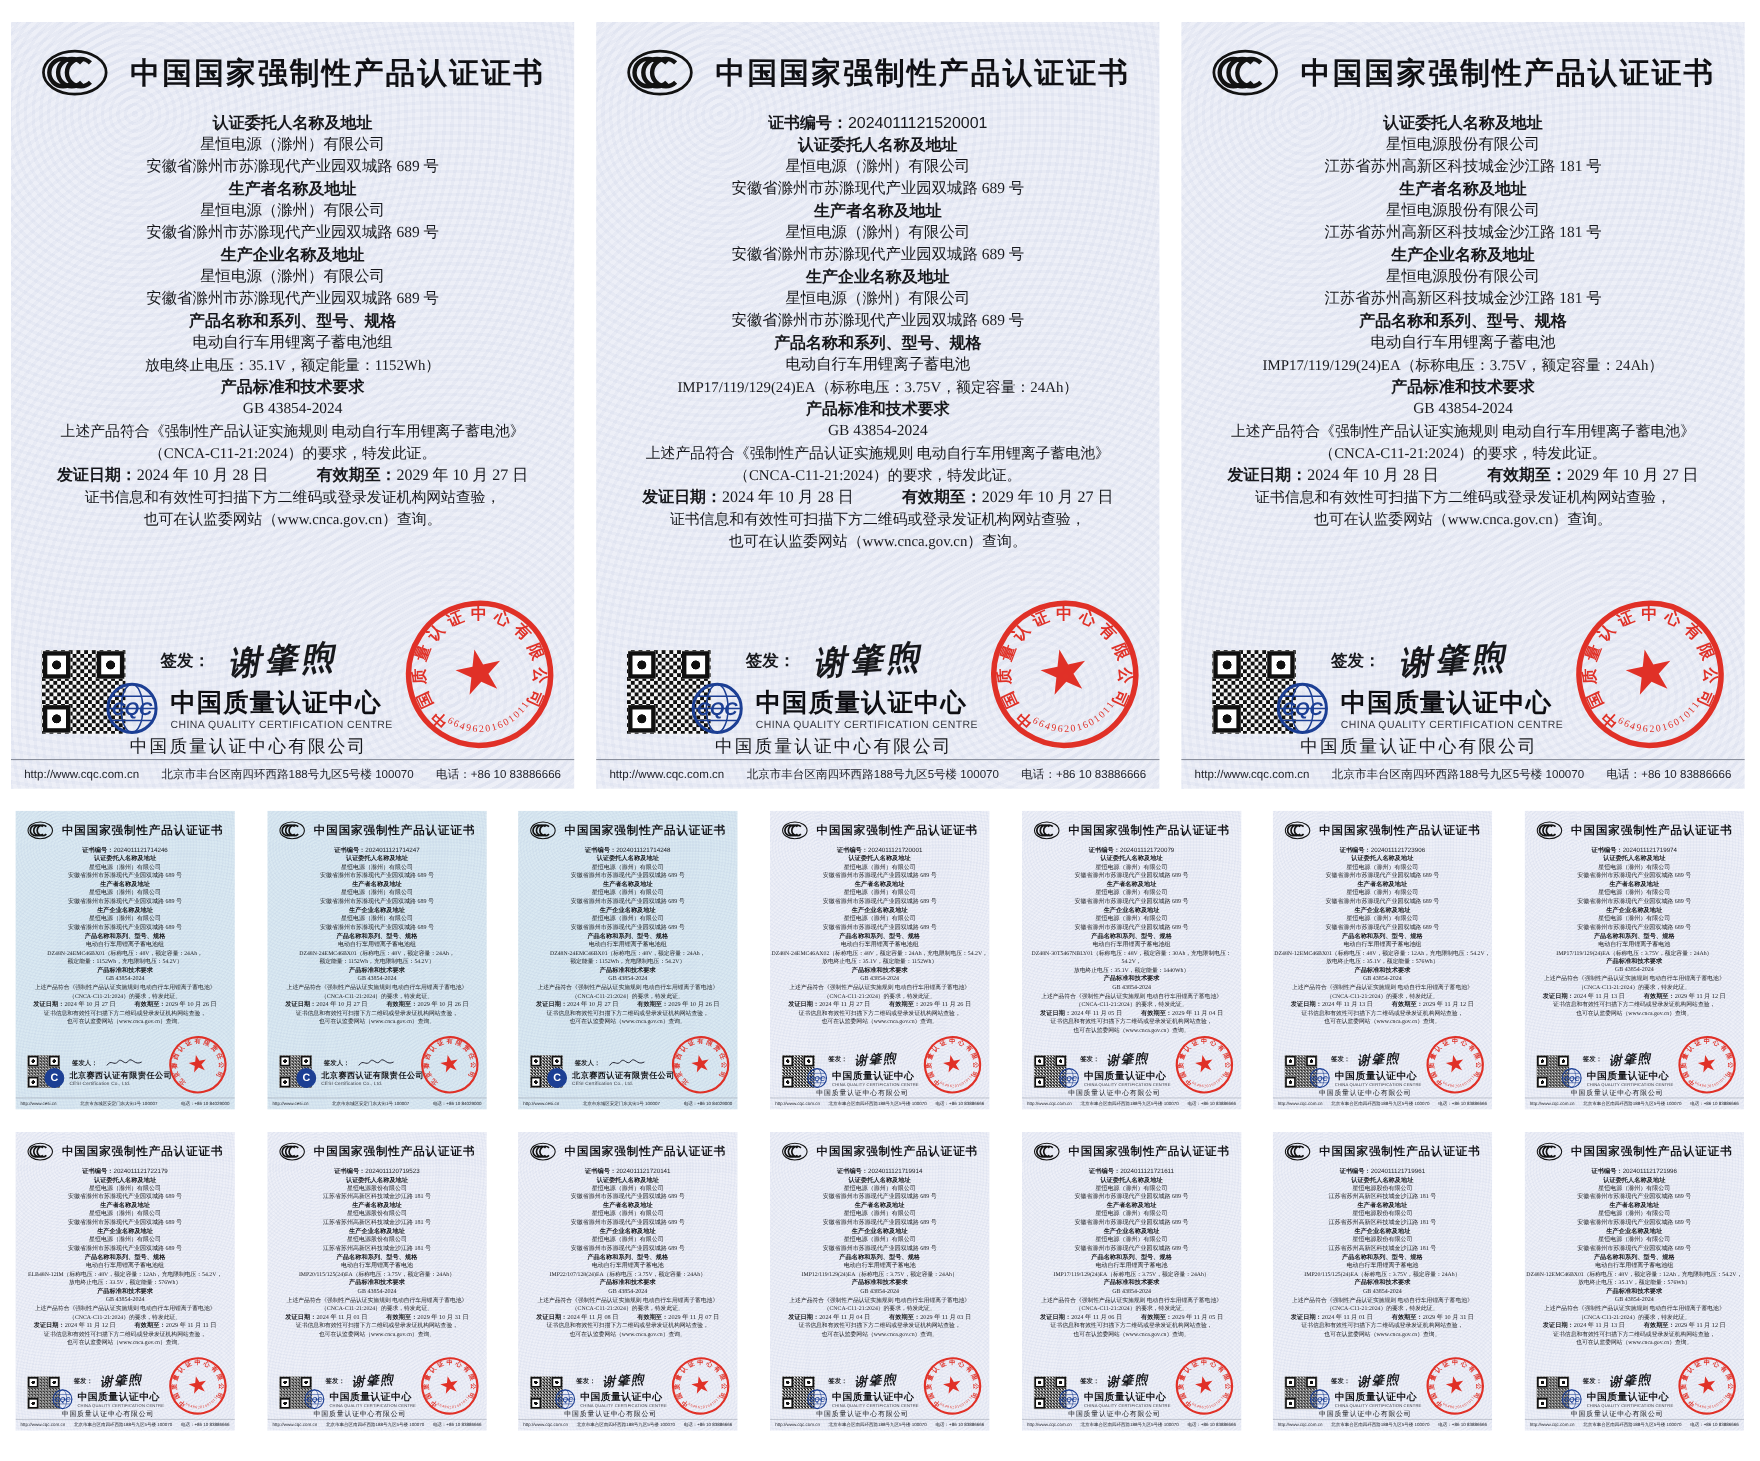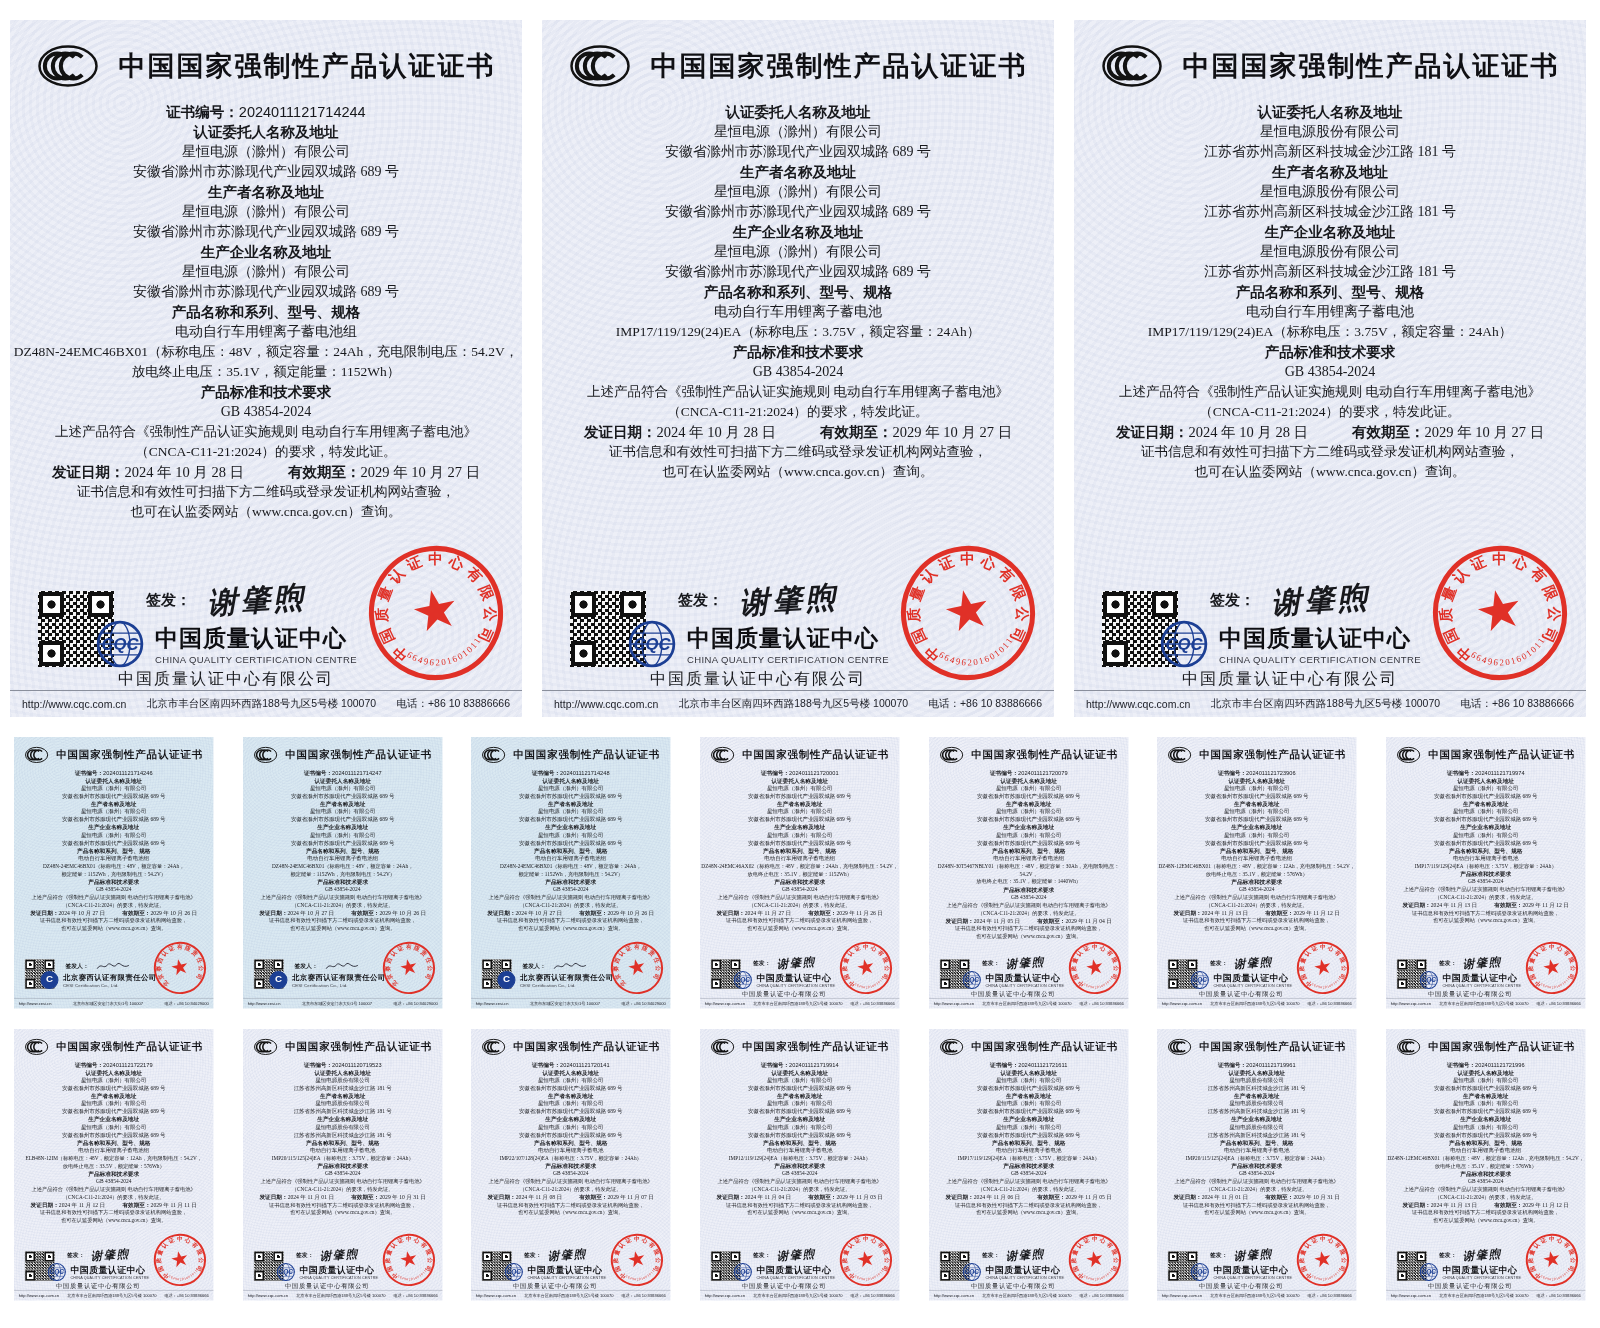--- a/index.html
+++ b/index.html
@@ -101,39 +101,35 @@
           <ellipse cx="31" cy="22" rx="28.5" ry="19.5" fill="none" stroke="#121212" stroke-width="2.5"></ellipse>
           <path d="M29.2 13.2 A12.5 12.5 0 1 0 29.2 30.8" fill="none" stroke="#121212" stroke-width="4"></path>
           <path d="M37.2 13.2 A12.5 12.5 0 1 0 37.2 30.8" fill="none" stroke="#121212" stroke-width="4"></path>
           <path d="M45.2 13.2 A12.5 12.5 0 1 0 45.2 30.8" fill="none" stroke="#121212" stroke-width="4"></path>
         </svg>
       </span>
       <h1 class="cert-title">中国国家强制性产品认证证书</h1>
     </header>
 
     <div class="cert-body">
-      <p class="certno mt8">
-        <b>证书编号：</b><span class="num">2024011121714244</span>
-      </p>
 
       <p class="sec-h">认证委托人名称及地址</p>
       <p class="val">星恒电源（滁州）有限公司</p>
       <p class="val">安徽省滁州市苏滁现代产业园双城路 689 号</p>
 
       <p class="sec-h">生产者名称及地址</p>
       <p class="val">星恒电源（滁州）有限公司</p>
       <p class="val">安徽省滁州市苏滁现代产业园双城路 689 号</p>
 
       <p class="sec-h">生产企业名称及地址</p>
       <p class="val">星恒电源（滁州）有限公司</p>
       <p class="val">安徽省滁州市苏滁现代产业园双城路 689 号</p>
 
       <p class="sec-h">产品名称和系列、型号、规格</p>
       <p class="val">电动自行车用锂离子蓄电池组</p>
-      <p class="val model">DZ48N-24EMC46BX01（标称电压：48V，额定容量：24Ah，充电限制电压：54.2V，</p>
       <p class="val model">放电终止电压：35.1V，额定能量：1152Wh）</p>
 
       <p class="sec-h">产品标准和技术要求</p>
       <p class="val">GB 43854-2024</p>
 
       <p class="conf mt8">上述产品符合《强制性产品认证实施规则 电动自行车用锂离子蓄电池》</p>
       <p class="conf">（CNCA-C11-21:2024）的要求，特发此证。</p>
 
       <p class="dates">
         <b>发证日期：</b><span>2024 年 10 月 28 日</span><span class="date-gap"></span><b>有效期至：</b><span>2029 年 10 月 27 日</span>
@@ -221,20 +217,23 @@
           <ellipse cx="31" cy="22" rx="28.5" ry="19.5" fill="none" stroke="#121212" stroke-width="2.5"></ellipse>
           <path d="M29.2 13.2 A12.5 12.5 0 1 0 29.2 30.8" fill="none" stroke="#121212" stroke-width="4"></path>
           <path d="M37.2 13.2 A12.5 12.5 0 1 0 37.2 30.8" fill="none" stroke="#121212" stroke-width="4"></path>
           <path d="M45.2 13.2 A12.5 12.5 0 1 0 45.2 30.8" fill="none" stroke="#121212" stroke-width="4"></path>
         </svg>
       </span>
       <h1 class="cert-title">中国国家强制性产品认证证书</h1>
     </header>
 
     <div class="cert-body">
+      <p class="certno mt8">
+        <b>证书编号：</b><span class="num">2024011121520001</span>
+      </p>
 
       <p class="sec-h">认证委托人名称及地址</p>
       <p class="val">星恒电源（滁州）有限公司</p>
       <p class="val">安徽省滁州市苏滁现代产业园双城路 689 号</p>
 
       <p class="sec-h">生产者名称及地址</p>
       <p class="val">星恒电源（滁州）有限公司</p>
       <p class="val">安徽省滁州市苏滁现代产业园双城路 689 号</p>
 
       <p class="sec-h">生产企业名称及地址</p>

